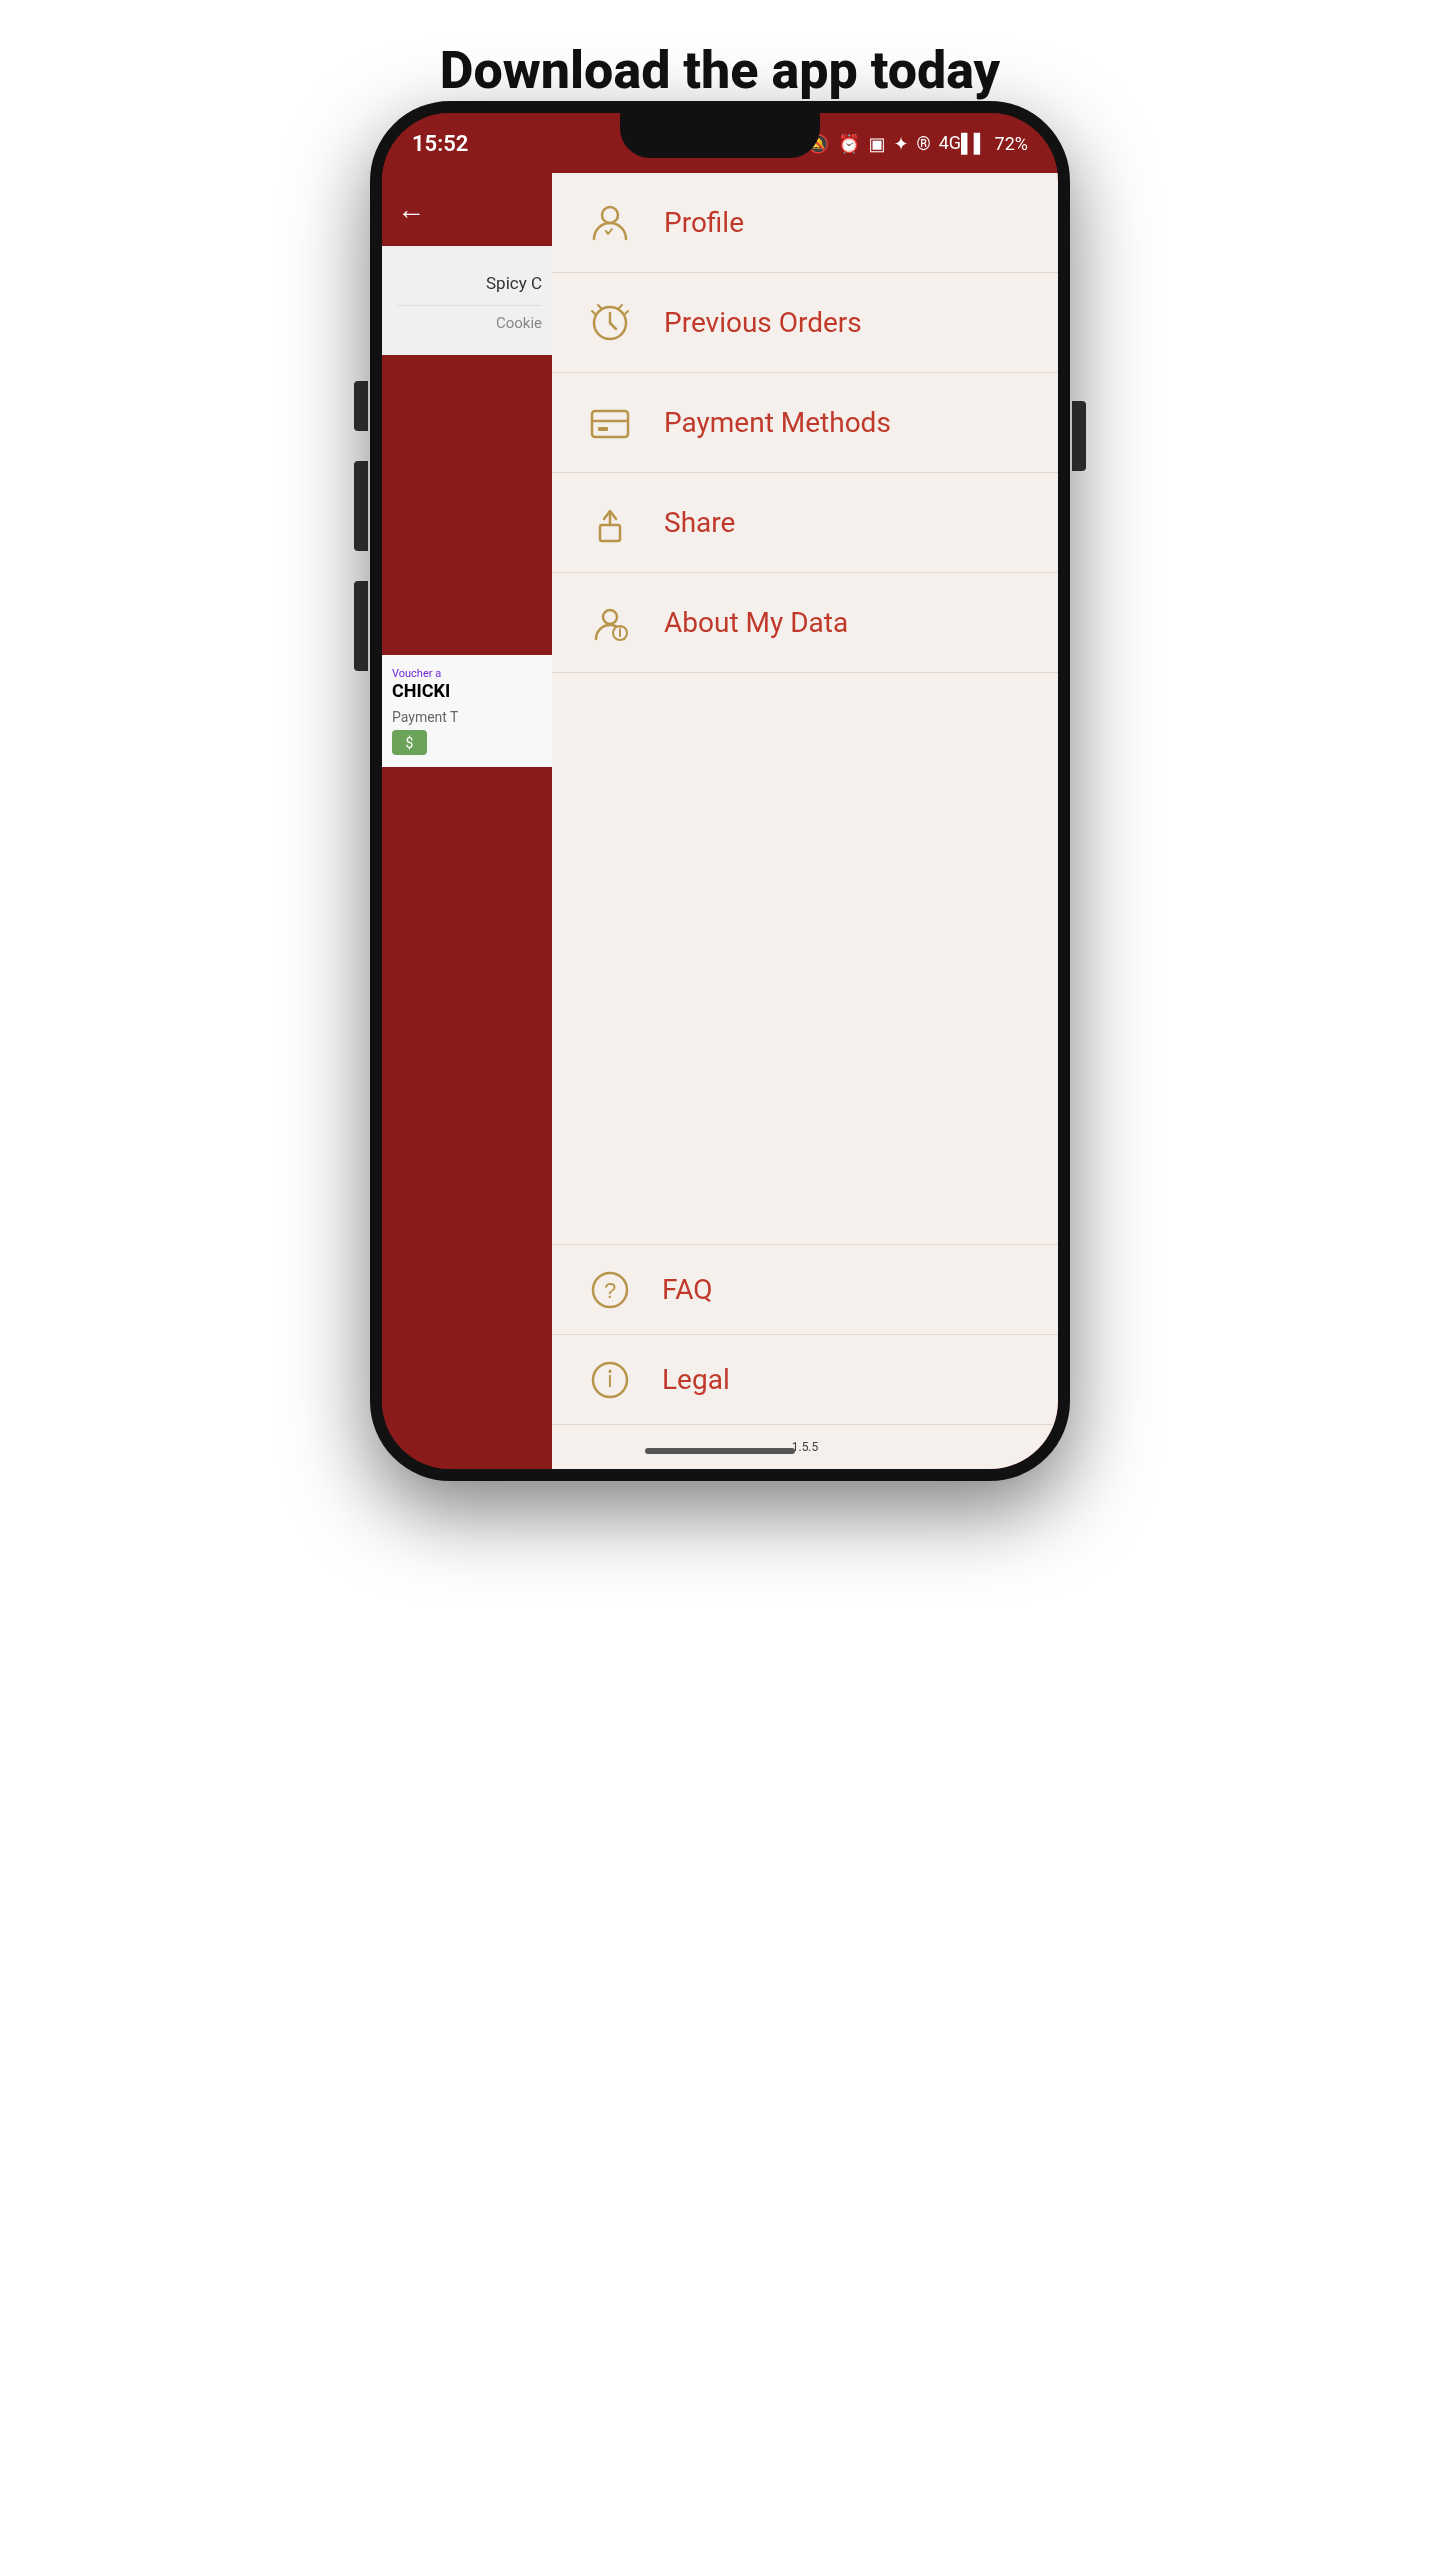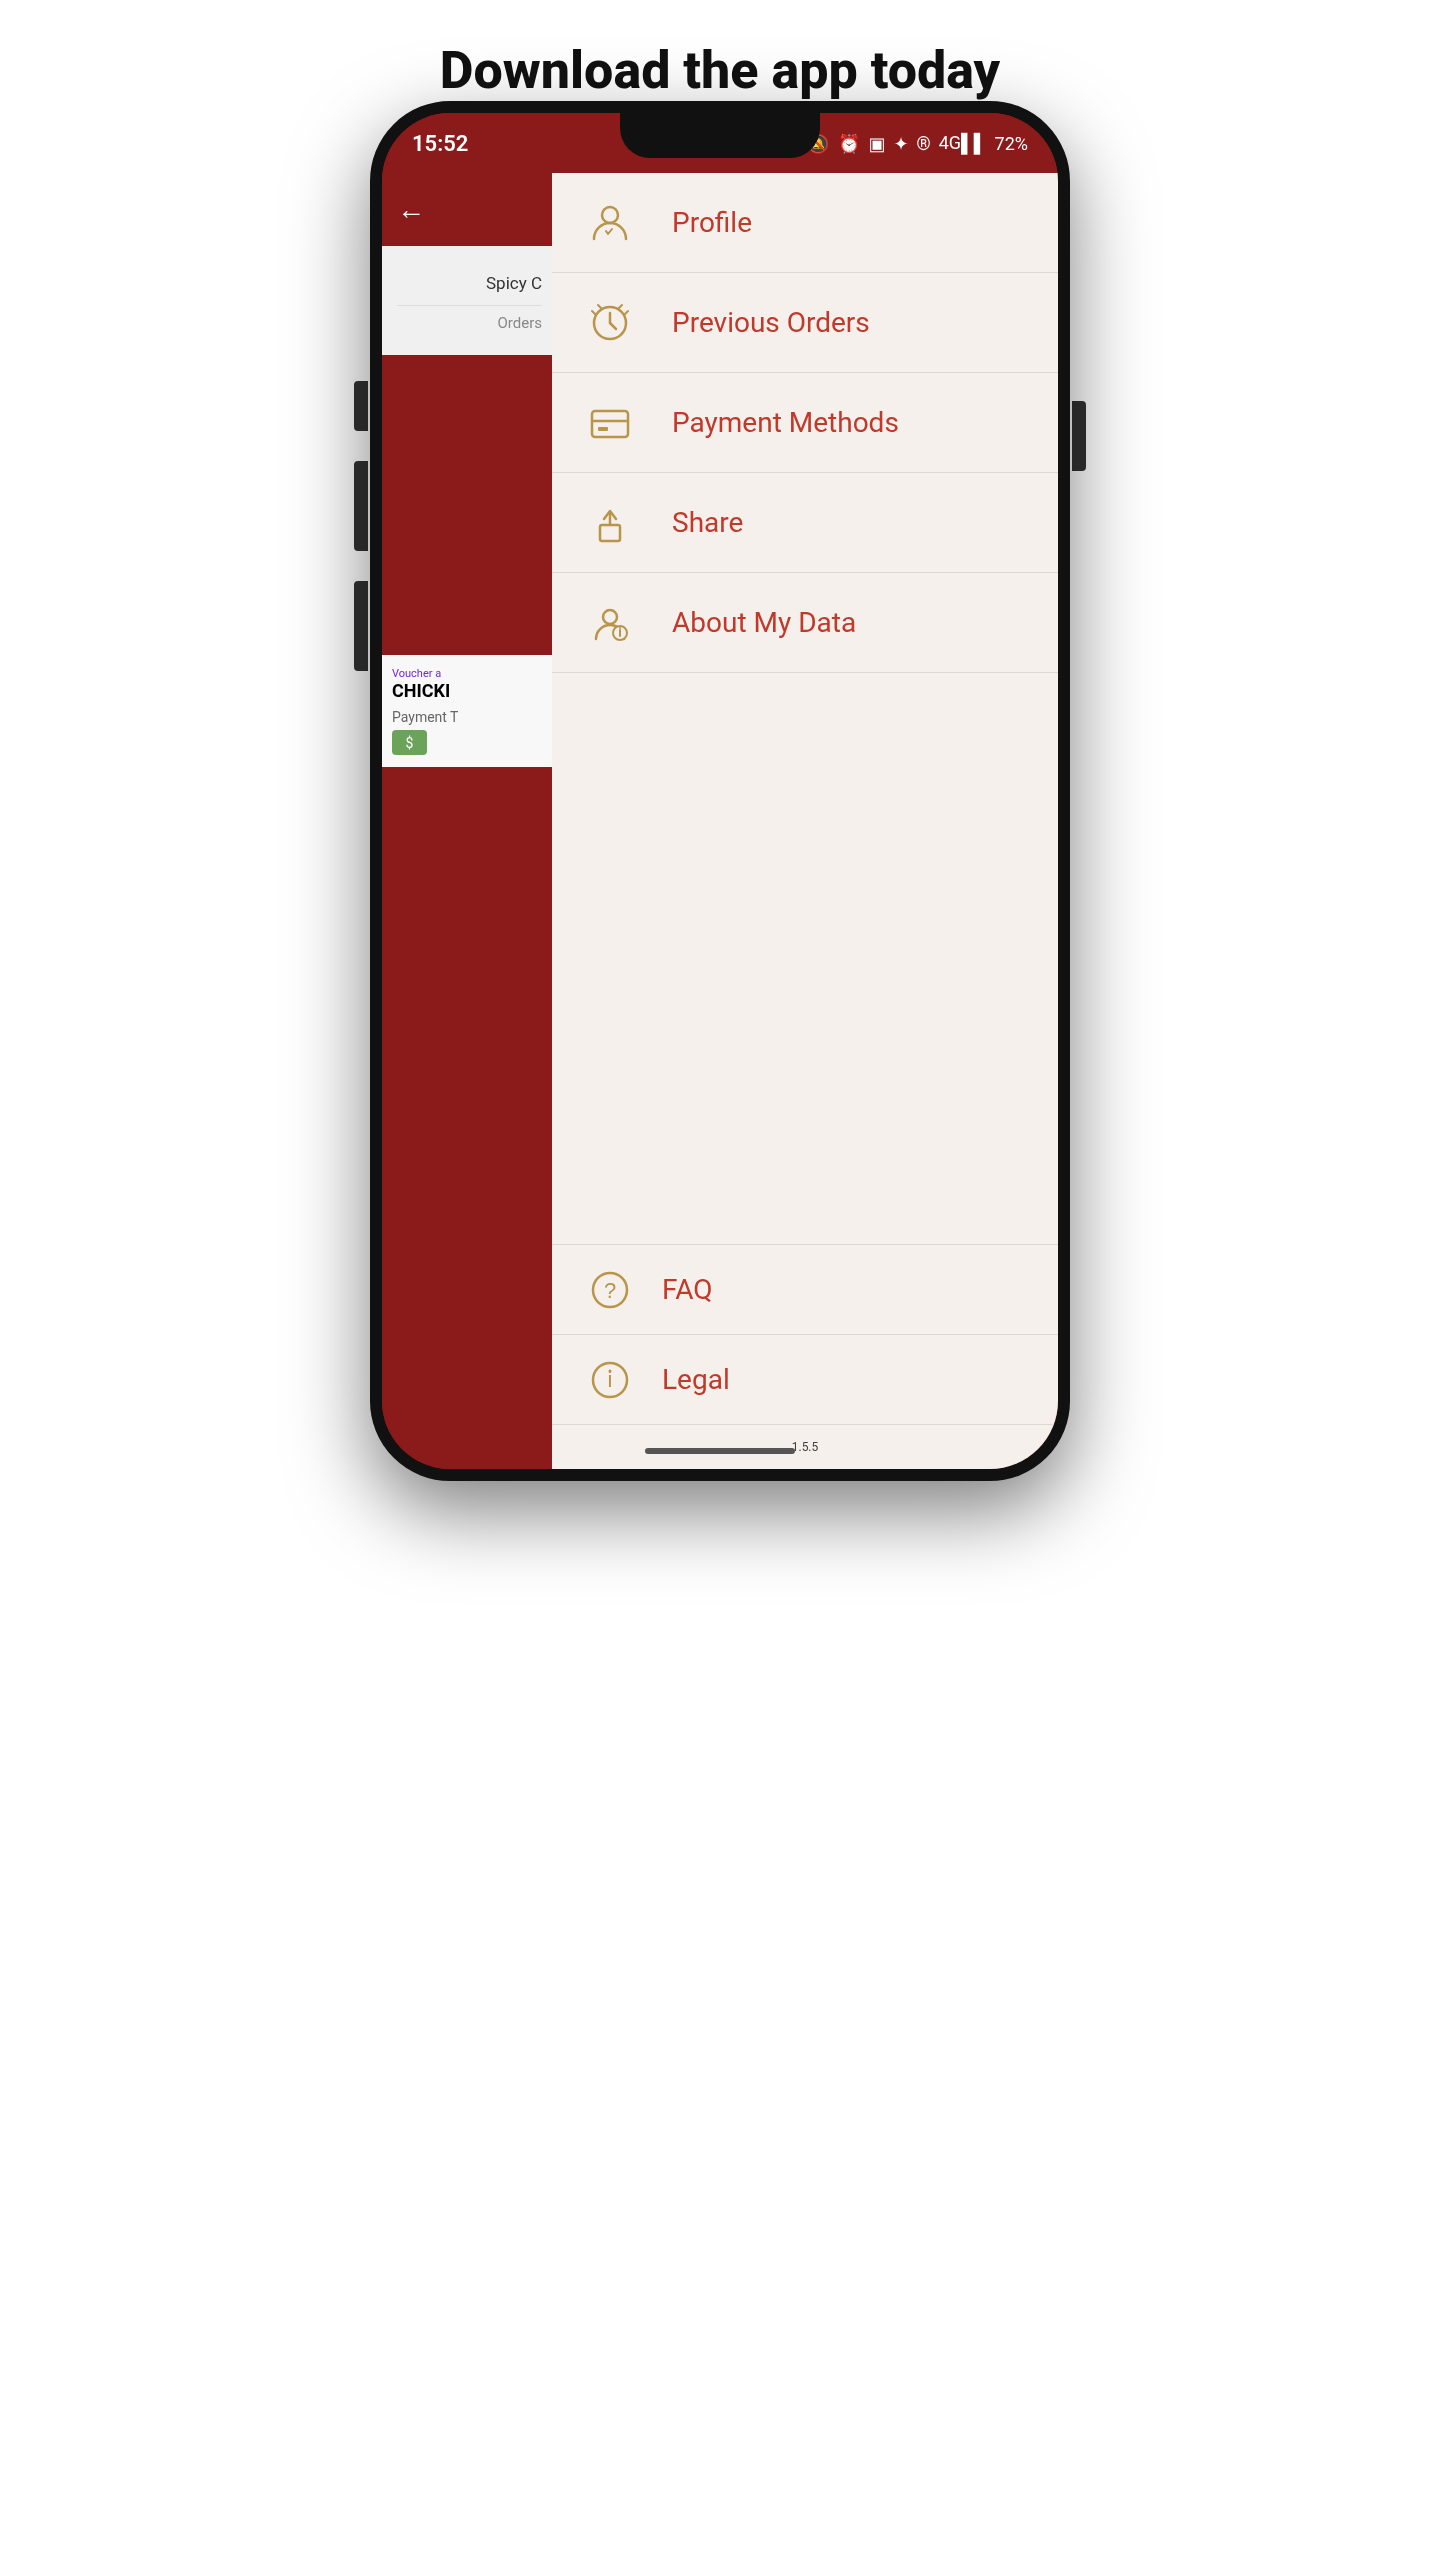--- a/index.html
+++ b/index.html
@@ -189,21 +189,21 @@
       padding: 0;
     }
 
     .menu-item {
       display: flex;
       align-items: center;
       padding: 0 30px;
       height: 100px;
       border-bottom: 1px solid #e0d8d0;
       cursor: pointer;
-      gap: 35px;
+      gap: 27px;
     }
 
     .menu-icon {
       width: 55px;
       height: 55px;
       display: flex;
       align-items: center;
       justify-content: center;
       flex-shrink: 0;
     }
@@ -329,21 +329,21 @@
           <span class="battery-text">72%</span>
         </div>
       </div>
 
       <div class="bg-app">
         <div class="bg-app-header">
           <span class="back-arrow">←</span>
         </div>
         <div class="bg-content">
           <div class="bg-item">Spicy C</div>
-          <div class="bg-item-sub">Orders</div>
+          <div class="bg-item-sub">Cookie</div>
         </div>
         <div style="height: 280px;"></div>
         <div class="bg-voucher">
           <div style="font-size:11px; color:#6d28d9;">Voucher a</div>
           <div class="bg-voucher-code">CHICKI</div>
           <div class="bg-payment">Payment T</div>
           <div class="bg-payment-icon">$</div>
         </div>
       </div>
 

